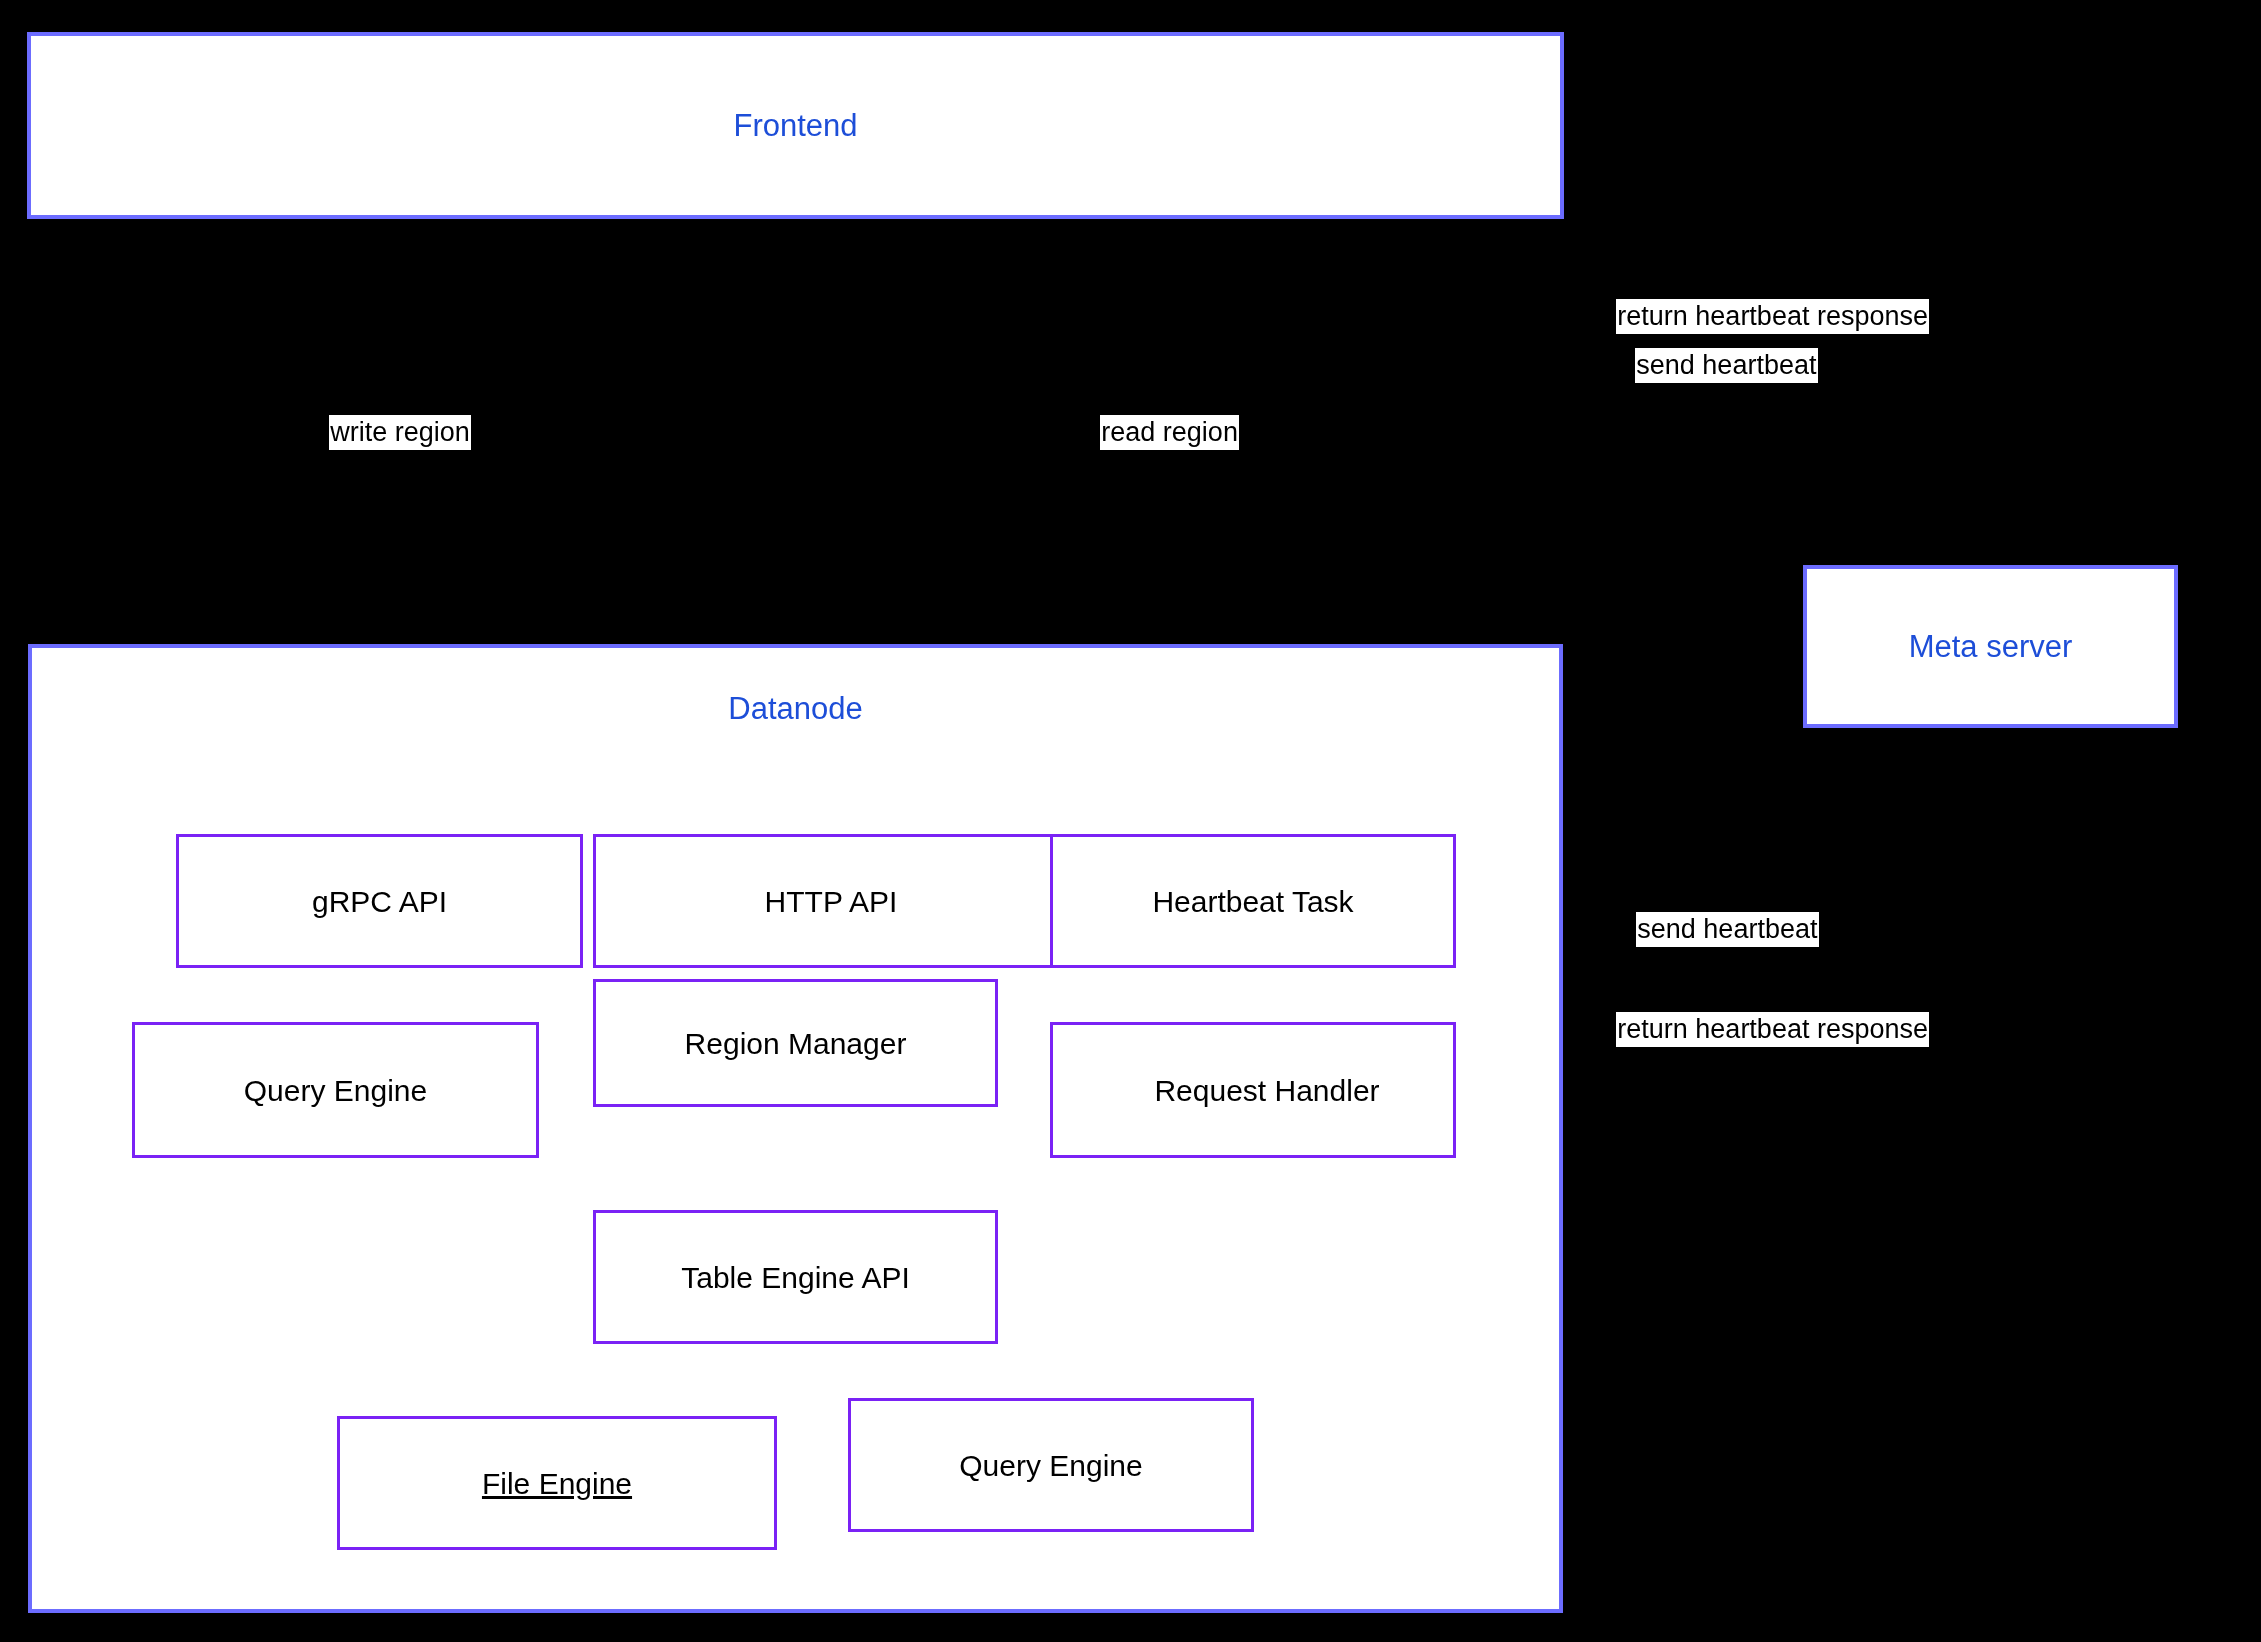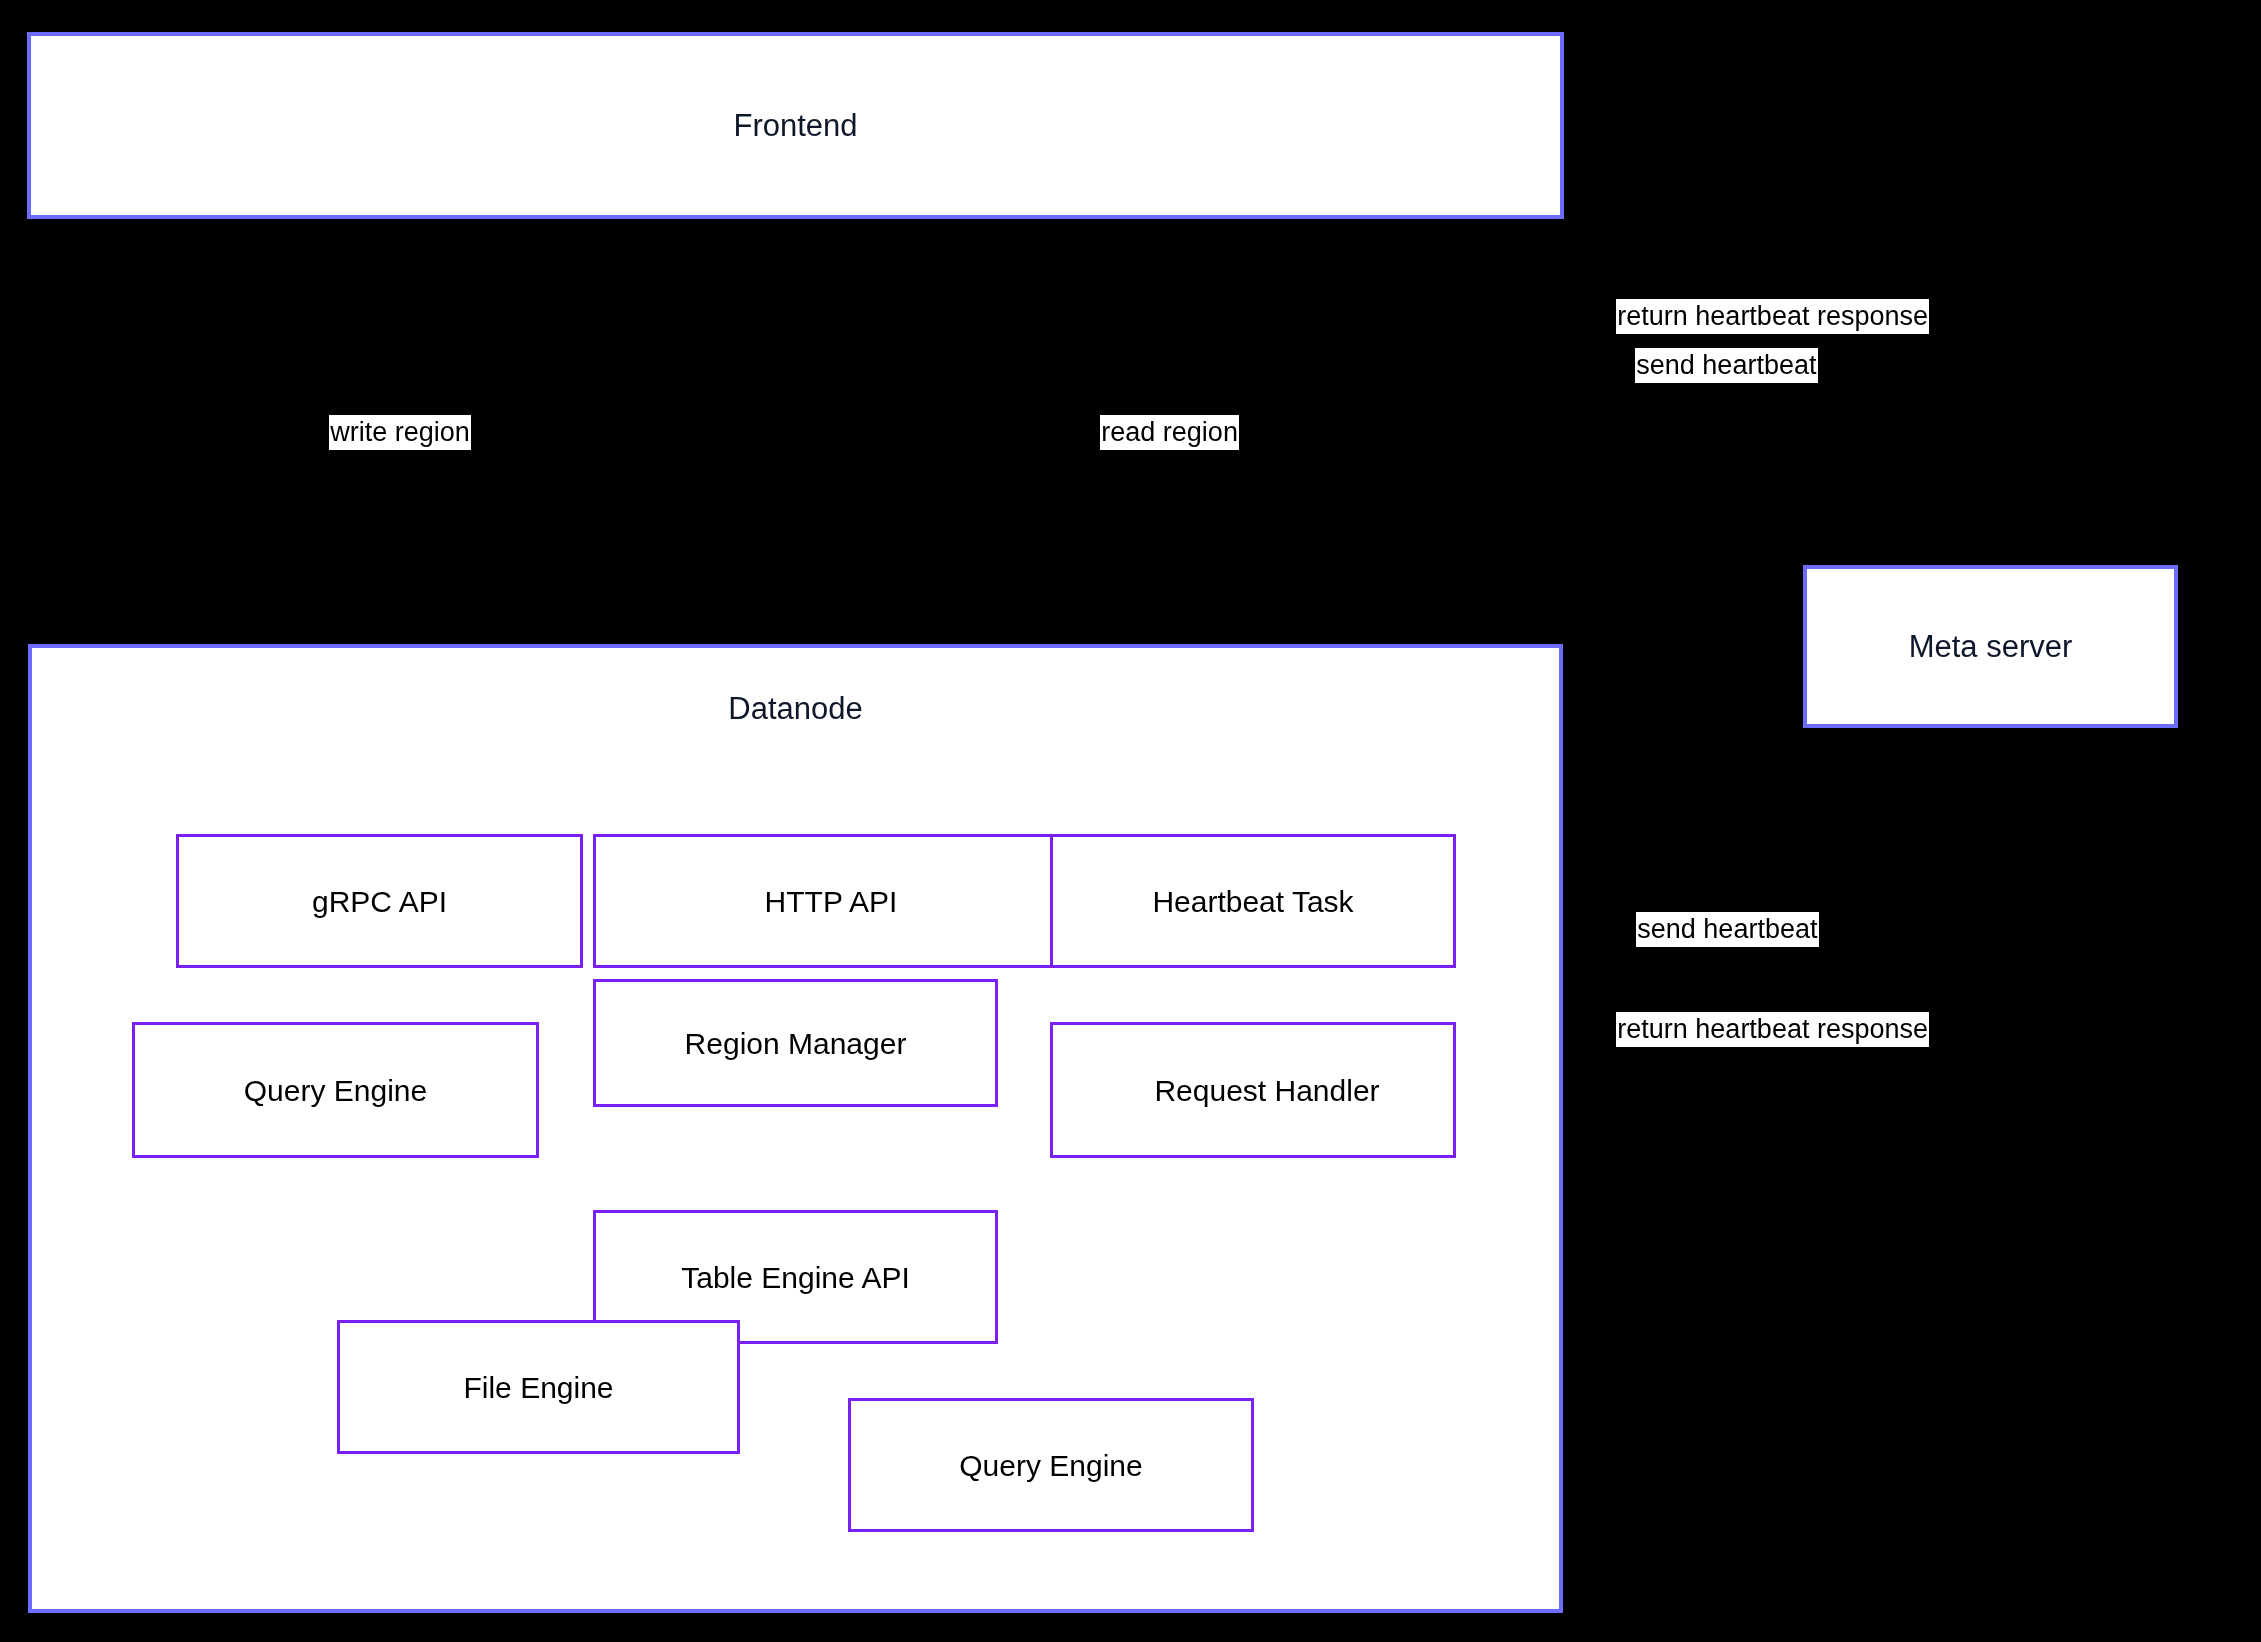--- a/index.html
+++ b/index.html
@@ -23,21 +23,21 @@
     position: absolute;
     background: #FFFFFF;
     border: 4px solid #6C6CFF;
     box-sizing: border-box;
   }
   .node-title {
     position: absolute;
     left: 0;
     right: 0;
     text-align: center;
-    color: #0f172a;
+    color: #1d4ed8;
     font-size: 31px;
     line-height: 1.1;
     white-space: nowrap;
   }
   .node-title.centered {
     top: 50%;
     transform: translateY(-50%);
   }
   .node-title.topped {
     top: 44px;
@@ -133,21 +133,21 @@
     <span class="comp-label">Region Manager</span>
   </div>
   <div class="comp-box" style="left:1050px; top:1022px; width:406px; height:136px;padding-left:28px;">
     <span class="comp-label">Request Handler</span>
   </div>
 
   <div class="comp-box" style="left:593px; top:1210px; width:405px; height:134px;">
     <span class="comp-label">Table Engine API</span>
   </div>
 
-  <div class="comp-box" style="left:337px; top:1320px; width:403px; height:134px;">
+  <div class="comp-box" style="left:337px; top:1416px; width:440px; height:134px;text-decoration:underline;">
     <span class="comp-label">File Engine</span>
   </div>
   <div class="comp-box" style="left:848px; top:1398px; width:406px; height:134px;">
     <span class="comp-label">Query Engine</span>
   </div>
 
   <div class="edge-label" style="left:329px; top:415px;">write region</div>
 
   <div class="edge-label" style="left:1100px; top:415px;">read region</div>
 

